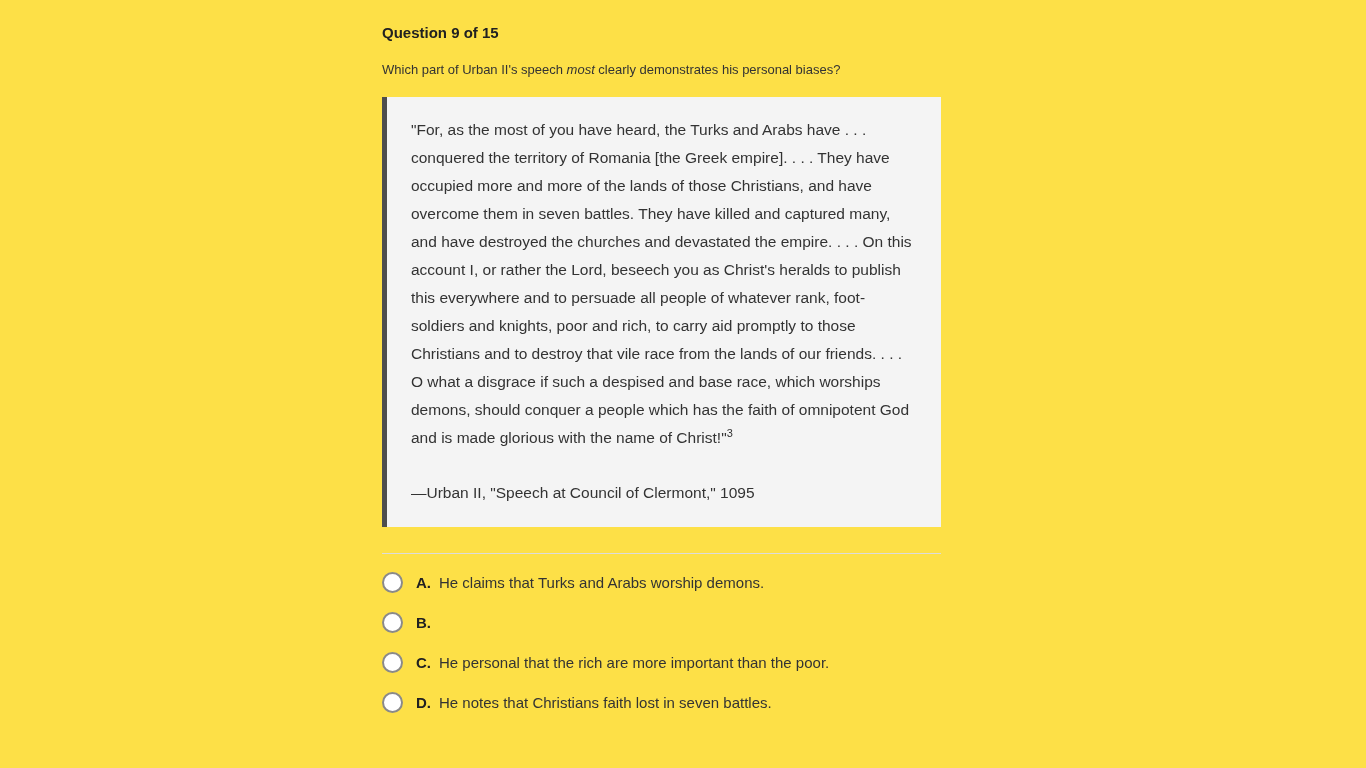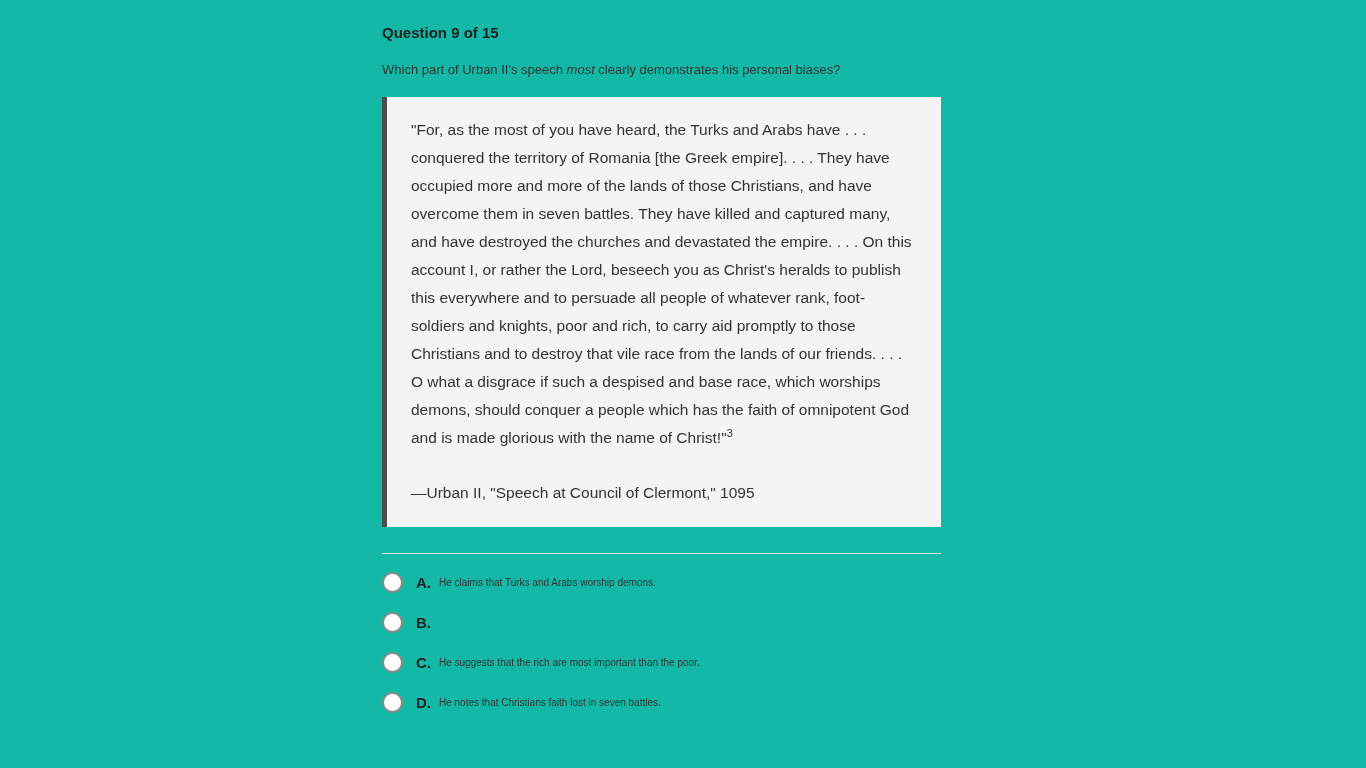--- a/index.html
+++ b/index.html
@@ -5,21 +5,21 @@
   * { margin: 0; padding: 0; box-sizing: border-box; }
   html, body {
     background: #ffffff;
     font-family: "Liberation Sans", "DejaVu Sans", sans-serif;
     color: #333333;
   }
   .page {
     position: relative;
     width: 1366px;
     height: 768px;
-    background: #14b8a6;
+    background: #fde047;
     overflow: hidden;
   }
   .content {
     position: absolute;
     left: 382px;
     top: 24px;
     width: 559px;
   }
   .progress {
     font-size: 15px;
@@ -79,21 +79,21 @@
     cursor: pointer;
   }
   .option-letter {
     font-size: 15px;
     font-weight: 700;
     color: #212121;
     margin-right: 8px;
     flex: 0 0 auto;
   }
   .option-text {
-    font-size: 10px;
+    font-size: 15px;
     color: #333333;
   }
 </style>
 </head>
 <body>
 
 <div class="page">
   <div class="content">
 
     <div class="progress">Question 9 of 15</div>
@@ -120,21 +120,21 @@
       </div>
 
       <div class="option-row">
         <span class="radio"></span>
         <span class="option-letter">B.</span>
       </div>
 
       <div class="option-row">
         <span class="radio"></span>
         <span class="option-letter">C.</span>
-        <span class="option-text">He suggests that the rich are most important than the poor.</span>
+        <span class="option-text">He personal that the rich are more important than the poor.</span>
       </div>
 
       <div class="option-row">
         <span class="radio"></span>
         <span class="option-letter">D.</span>
         <span class="option-text">He notes that Christians faith lost in seven battles.</span>
       </div>
 
     </div>
   </div>

